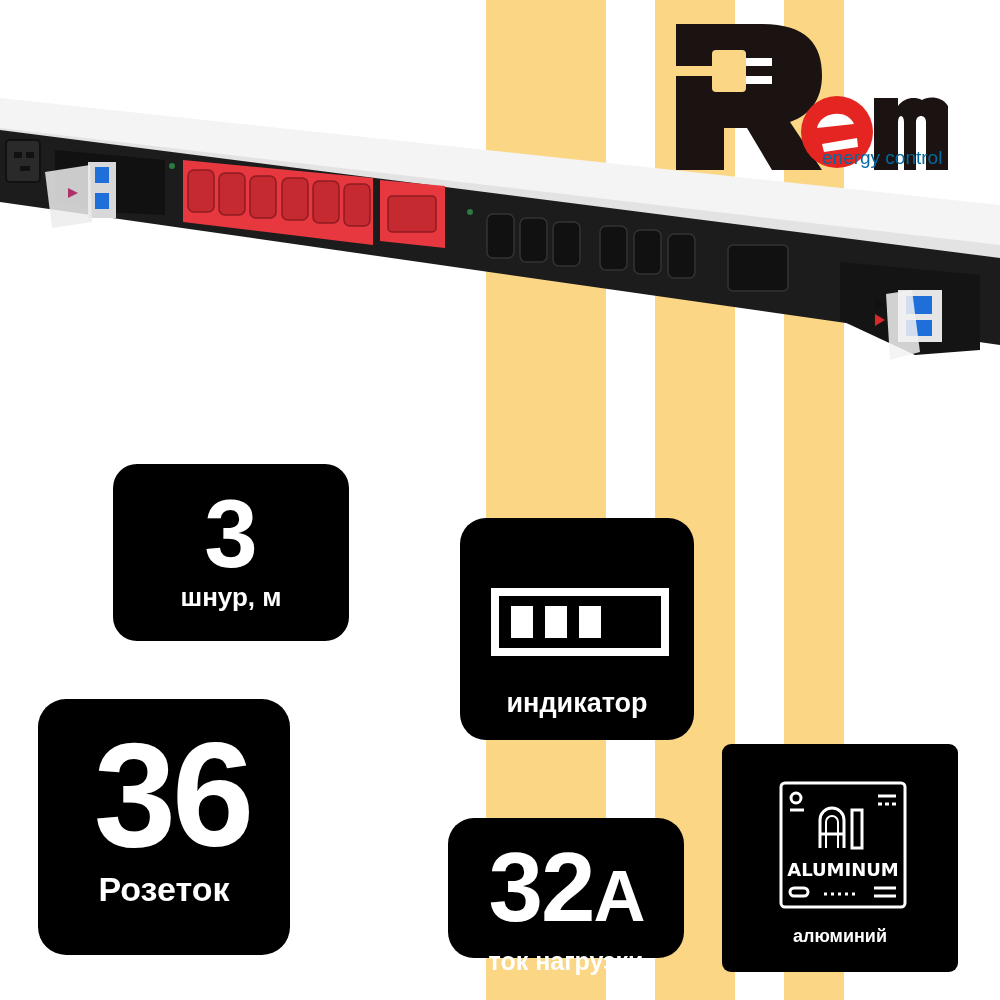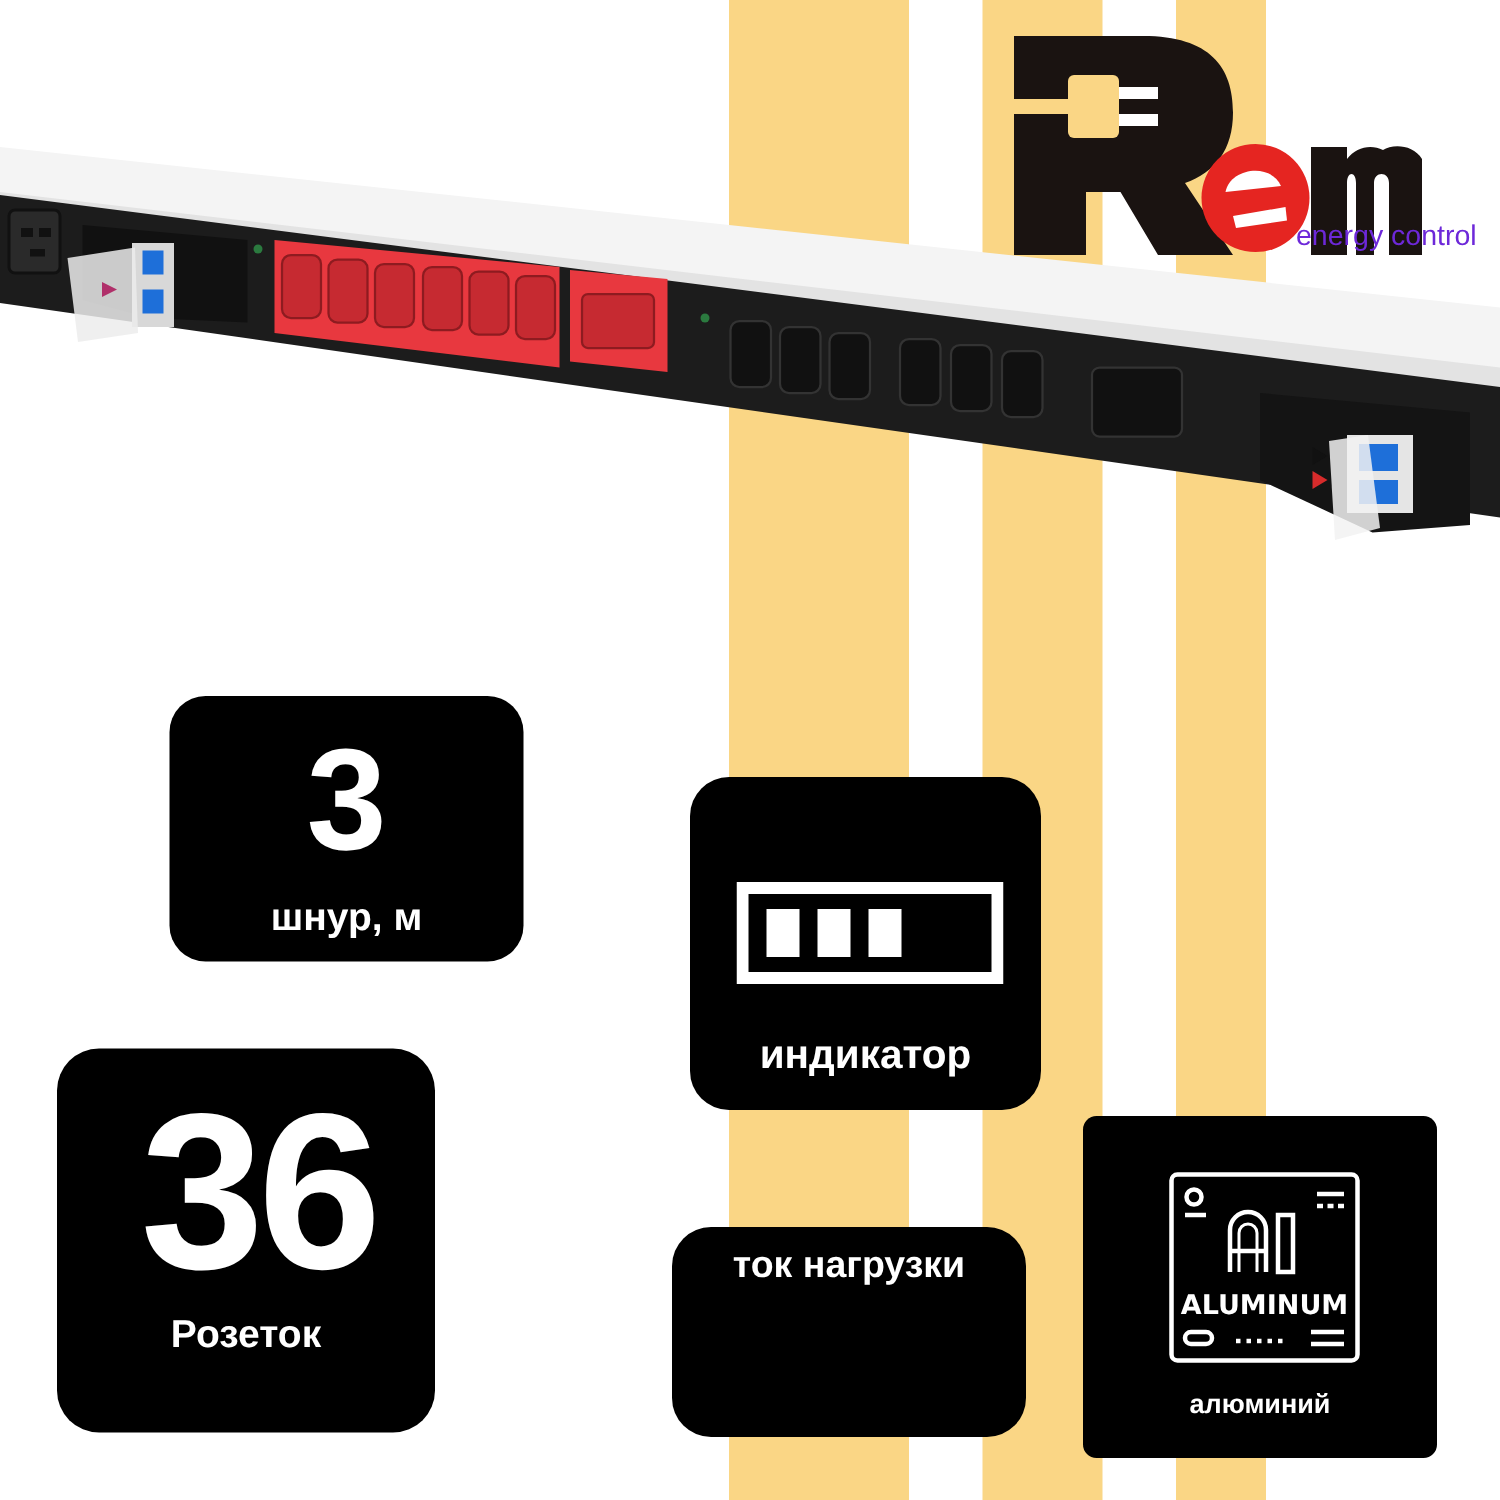--- a/index.html
+++ b/index.html
@@ -17,25 +17,25 @@
   .pdu { position: absolute; left: 0; top: 0; width: 1000px; height: 400px; }
   .pdu svg { width: 100%; height: 100%; }
 
   
   .card { position: absolute; background: #000; border-radius: 26px; color: #fff; text-align: center; }
   .card .big { font-weight: bold; line-height: 1; display: block; }
   .card .label { font-weight: bold; display: block; }
 
   .card-cord { left: 113px; top: 464px; width: 236px; height: 177px; border-radius: 24px; }
   .card-cord .big { font-size: 96px; margin-top: 22px; }
-  .card-cord .label { font-size: 26px; margin-top: 14px; }
+  .card-cord .label { font-size: 26px; }
 
   .card-outlets { left: 38px; top: 699px; width: 252px; height: 256px; border-radius: 28px; }
   .card-outlets .big { font-size: 148px; margin-top: 22px; letter-spacing: -4px; padding-left: 16px; }
-  .card-outlets .label { font-size: 26px; line-height: 32px; margin-top: 4px; }
+  .card-outlets .label { font-size: 34px; line-height: 32px; margin-top: 4px; }
 
   .card-indicator { left: 460px; top: 518px; width: 234px; height: 222px; border-radius: 26px; padding-left: 27px; }
   .card-indicator .icon { position: absolute; left: 31px; top: 70px; width: 178px; height: 68px; }
   .card-indicator .label { position: absolute; left: 0; right: 0; top: 170px; font-size: 27px; }
 
   .card-current { left: 448px; top: 818px; width: 236px; height: 140px; border-radius: 26px; }
   .card-current .big { font-size: 98px; margin-top: 20px; letter-spacing: -2px; }
   .card-current .big .unit { font-size: 72px; }
   .card-current .label { font-size: 25px; margin-top: 11px; }
 
@@ -60,21 +60,21 @@
     <rect x="74" y="56" width="26" height="8" fill="#fff"></rect>
     <rect x="4" y="46" width="36" height="10" fill="#FAD685"></rect>
 
     <circle cx="165" cy="112" r="36" fill="#E52521"></circle>
     <path d="M145 108 C148 92 175 88 182 104 Z" fill="#fff"></path>
     <path d="M150 124 L185 118 L186 127 L152 132 Z" fill="#fff"></path>
 
     <path d="M202 78 H226 V86 C232 78 242 76 250 80 C256 76 270 76 276 86 V150 H254 V102 C254 94 244 94 244 102 V150 H232 V102 C232 94 226 94 226 102 V150 H202 Z" fill="#1A1311"></path>
   </svg>
 </div>
-<div class="logo-tagline" style="color:#6d28d9;margin-left:42px;">energy control</div>
+<div class="logo-tagline" style="color:#0369a1;">energy control</div>
 
 <div class="pdu">
   <svg viewBox="0 0 1000 400">
 
     <polygon points="0,98 1000,205 1000,268 0,146" fill="#F4F4F4"></polygon>
     <polygon points="0,128 1000,245 1000,270 0,146" fill="#E3E3E3"></polygon>
 
     <polygon points="0,130 1000,258 1000,345 0,202" fill="#1C1C1C"></polygon>
 
     <rect x="6" y="140" width="34" height="42" rx="4" fill="#2a2a2a" stroke="#111" stroke-width="2"></rect>
@@ -141,20 +141,21 @@
   <svg class="icon" viewBox="0 0 178 68">
     <rect x="4" y="4" width="170" height="60" fill="none" stroke="#fff" stroke-width="8"></rect>
     <rect x="20" y="18" width="22" height="32" fill="#fff"></rect>
     <rect x="54" y="18" width="22" height="32" fill="#fff"></rect>
     <rect x="88" y="18" width="22" height="32" fill="#fff"></rect>
   </svg>
   <span class="label">индикатор</span>
 </div>
 
 <div class="card card-current">
+  <span class="big"><span>32</span><span class="unit">A</span></span>
   <span class="label">ток нагрузки</span>
 </div>
 
 <div class="card card-aluminum">
   <svg class="icon" viewBox="0 0 130 130">
     <rect x="3" y="3" width="124" height="124" rx="4" fill="none" stroke="#fff" stroke-width="3"></rect>
     <circle cx="18" cy="18" r="5" fill="none" stroke="#fff" stroke-width="3"></circle>
     <line x1="12" y1="30" x2="26" y2="30" stroke="#fff" stroke-width="3"></line>
     <line x1="100" y1="16" x2="118" y2="16" stroke="#fff" stroke-width="3"></line>
     <line x1="100" y1="24" x2="104" y2="24" stroke="#fff" stroke-width="3"></line>

